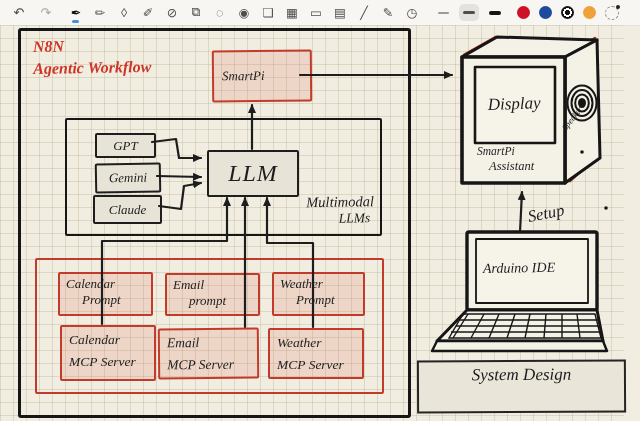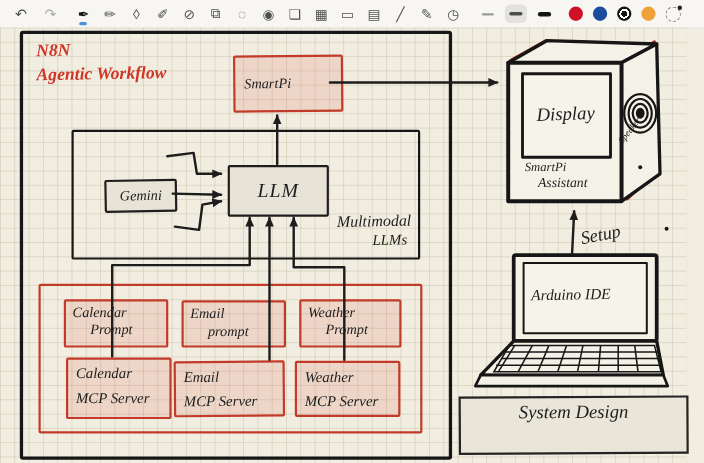--- a/index.html
+++ b/index.html
@@ -41,21 +41,21 @@
   .outer-rect{left:18px;top:3px;width:387px;height:384px;border:3px solid #161616;border-radius:3px;}
   .title{left:33px;top:10px;color:#cf3526;font-size:16px;font-weight:bold;line-height:1.35;transform:rotate(-1deg);}
   .redbox{border:2px solid #c23b2a;background:rgba(224,108,88,0.18);border-radius:2px;}
   .graybox{border:2px solid #1e1e1e;background:#e7e4d7;border-radius:2px;}
   .mcp-client{left:212px;top:25px;width:88px;height:48px;font-size:13px;line-height:1.5;
               display:flex;flex-direction:column;justify-content:center;padding-left:8px;transform:rotate(-0.5deg);}
   .inner-box{left:65px;top:93px;width:313px;height:114px;border:2.5px solid #161616;border-radius:2px;}
   .gpt{left:95px;top:108px;width:57px;height:21px;font-size:13px;display:flex;align-items:center;justify-content:center;}
   .gemini{left:95px;top:138px;width:62px;height:26px;font-size:13px;display:flex;align-items:center;justify-content:center;transform:rotate(-1deg);}
   .claude{left:93px;top:170px;width:65px;height:25px;font-size:13px;display:flex;align-items:center;justify-content:center;}
-  .llm{left:207px;top:125px;width:88px;height:43px;font-size:18px;display:flex;align-items:center;justify-content:center;letter-spacing:1px;}
+  .llm{left:207px;top:125px;width:88px;height:43px;font-size:24px;display:flex;align-items:center;justify-content:center;letter-spacing:1px;}
   .mm-label{left:270px;top:169px;width:104px;text-align:right;font-size:14.5px;line-height:1.15;transform:rotate(-1deg);}
   .mm-label .l2{display:block;padding-right:4px;font-size:13.5px;}
   .red-container{left:35px;top:233px;width:345px;height:132px;border:2px solid #c23b2a;border-radius:2px;}
   .pbox{font-size:13px;line-height:1.25;padding:2px 0 0 6px;}
   .pbox .l2{display:block;margin-left:16px;}
   .sbox{font-size:13.5px;line-height:1.6;padding:2px 0 0 7px;}
   .p-cal{left:58px;top:247px;width:85px;height:38px;}
   .p-email{left:165px;top:248px;width:85px;height:37px;}
   .p-weather{left:272px;top:247px;width:83px;height:38px;}
   .s-cal{left:60px;top:300px;width:85px;height:50px;}
@@ -121,21 +121,23 @@
     <div class="abs title hand">
       <span>N8N</span><br>
       <span>Agentic Workflow</span>
     </div>
 
     <div class="abs redbox mcp-client hand">
       <span>SmartPi</span>
     </div>
 
     <div class="abs inner-box"></div>
+    <div class="abs graybox gpt hand">GPT</div>
     <div class="abs graybox gemini hand">Gemini</div>
+    <div class="abs graybox claude hand">Claude</div>
     <div class="abs graybox llm hand">LLM</div>
     <div class="abs mm-label hand">
       <span>Multimodal</span>
       <span class="l2">LLMs</span>
     </div>
 
     <div class="abs red-container"></div>
 
     <div class="abs redbox pbox p-cal hand">
       <span>Calendar</span><span class="l2">Prompt</span>

